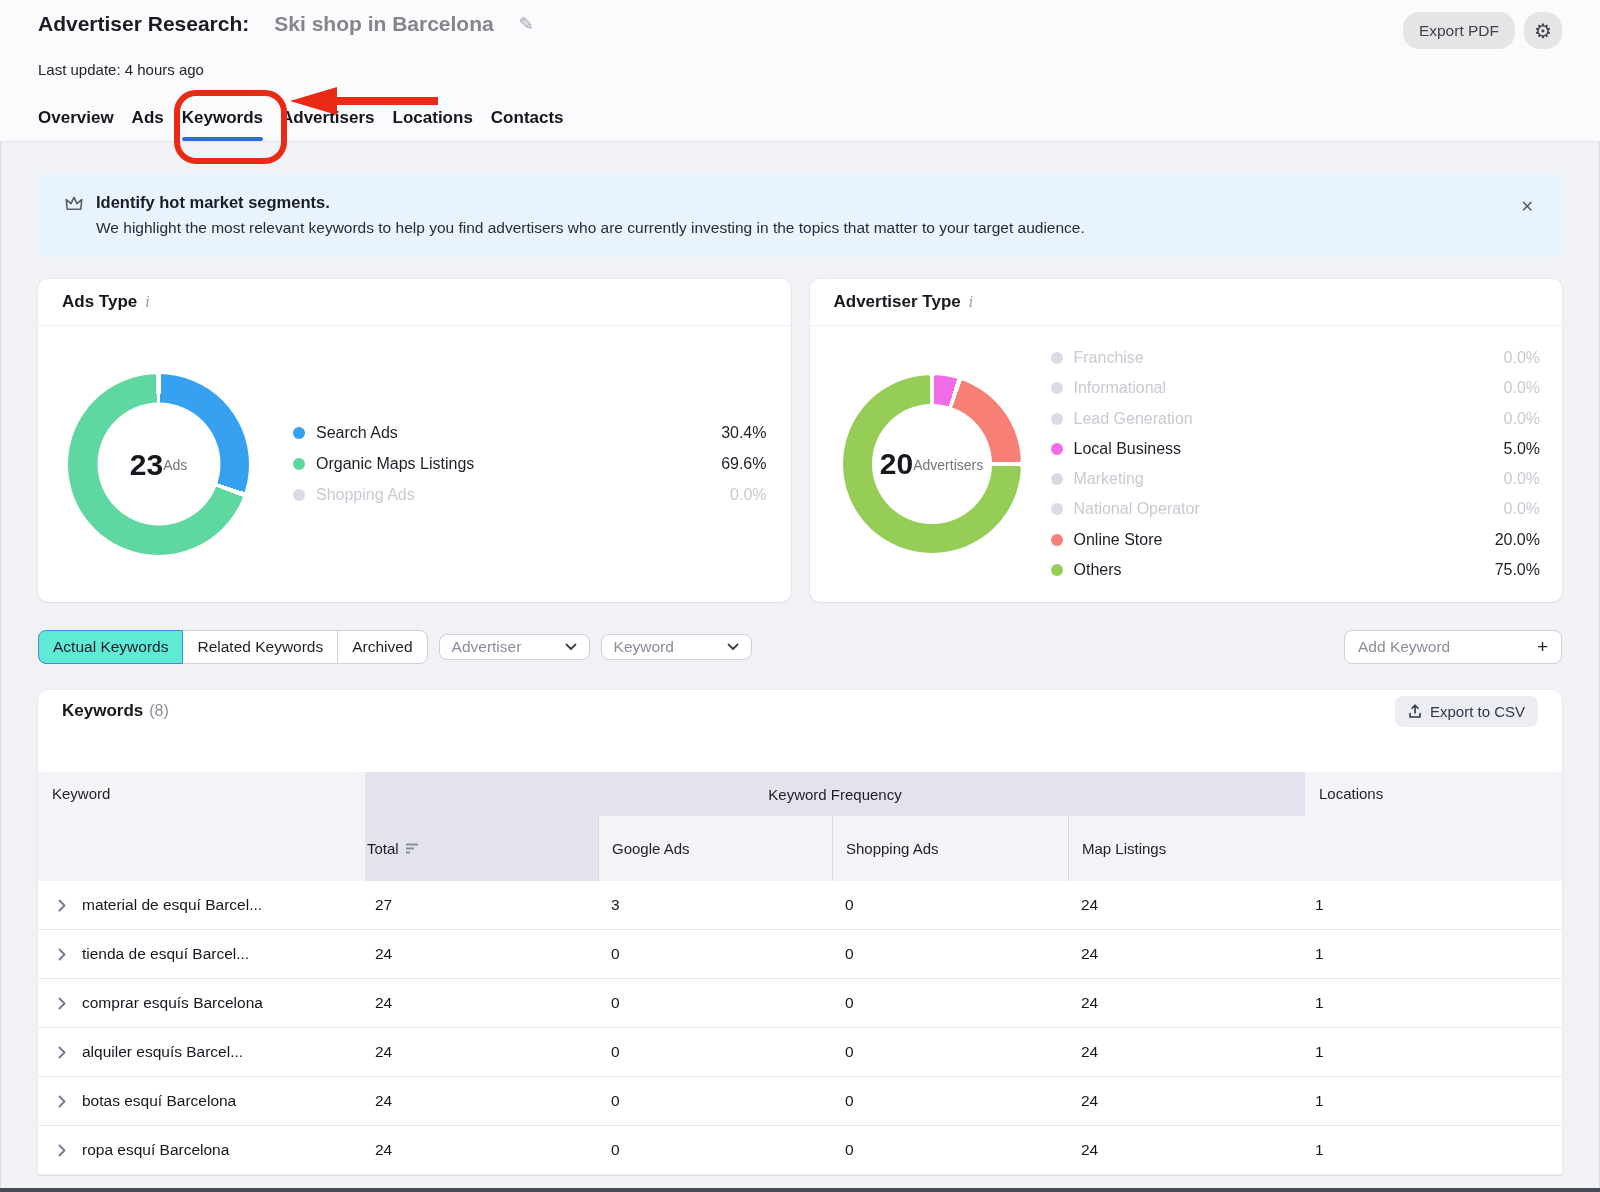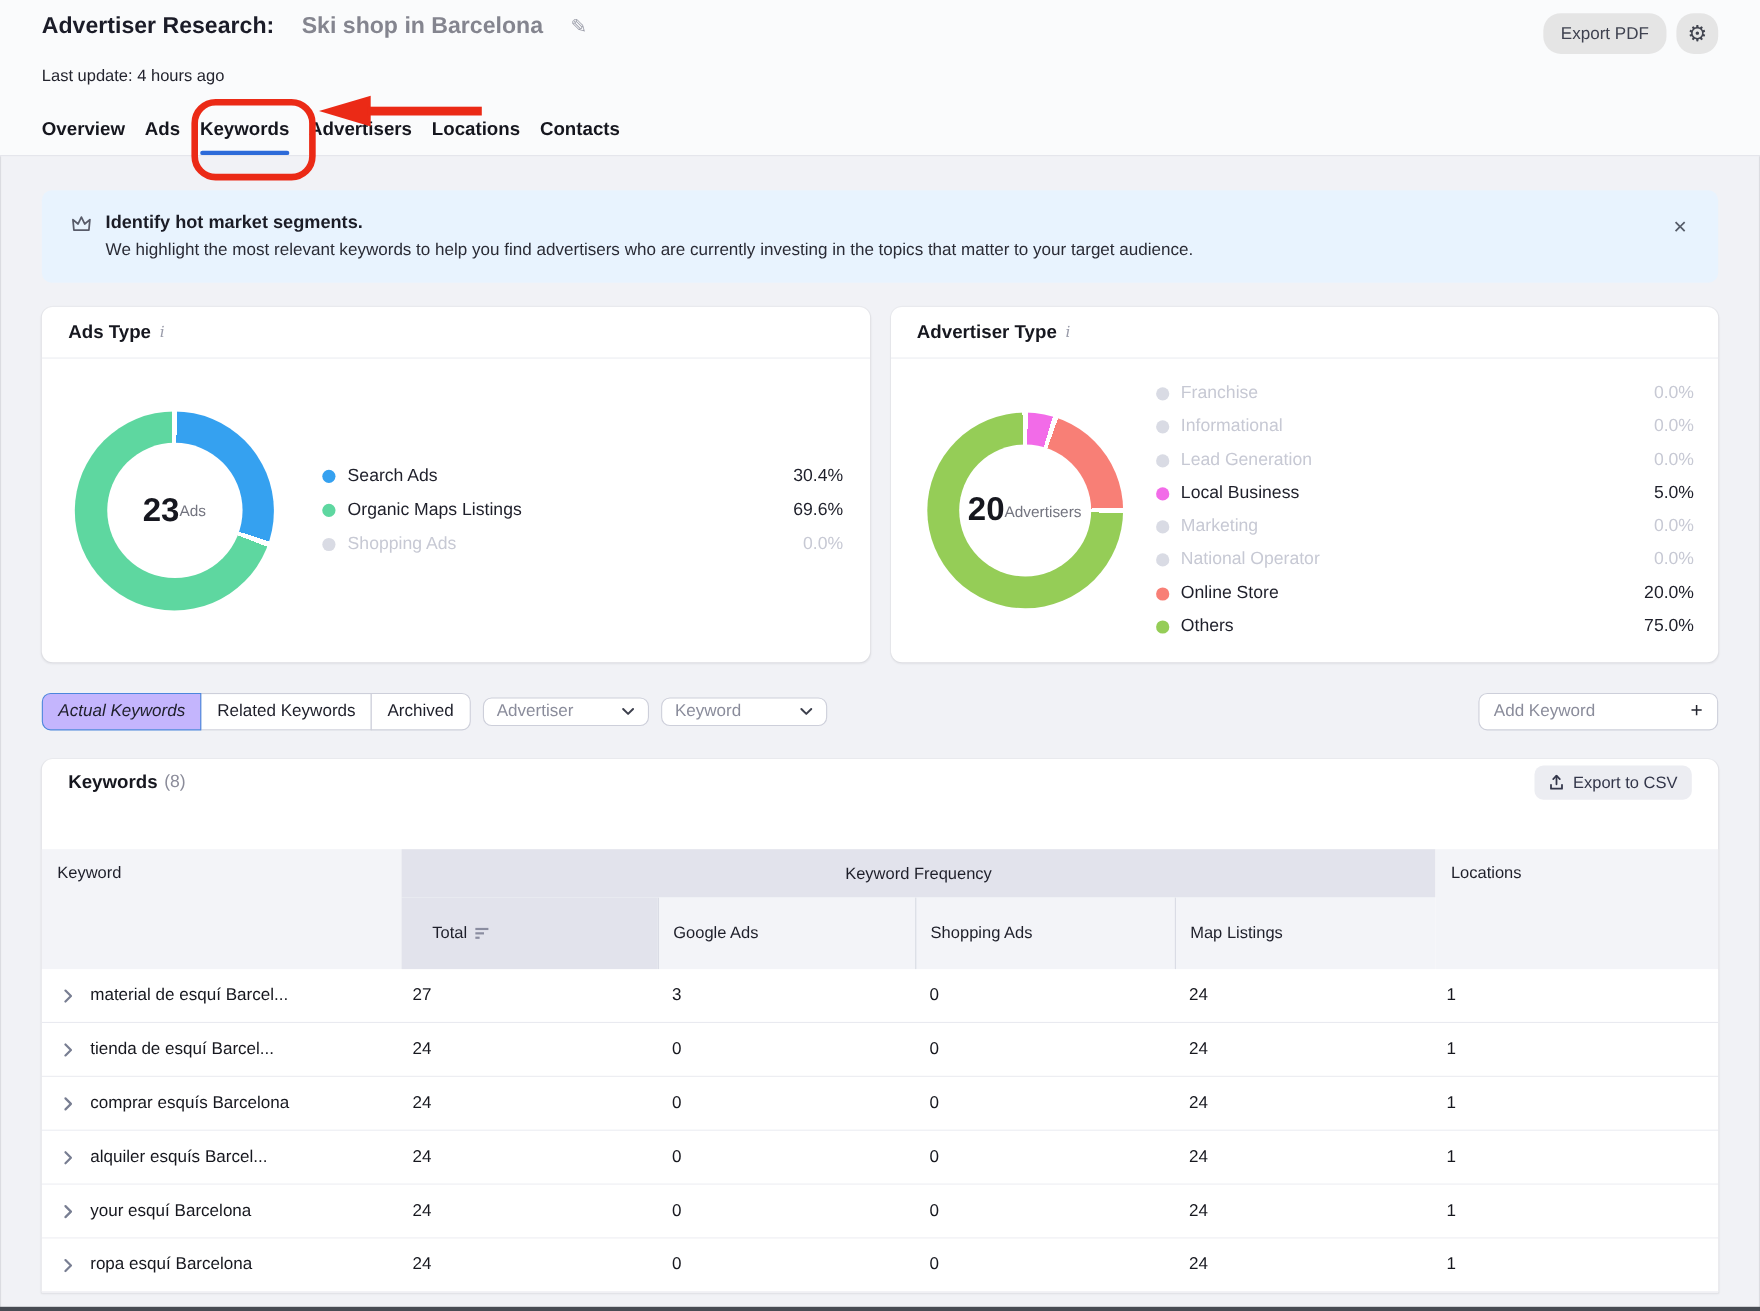--- a/index.html
+++ b/index.html
@@ -60,21 +60,21 @@
   .lname { font-size:16px; color:#1E1F2A; }
   .lval { margin-left:auto; font-size:16px; color:#1E1F2A; }
   .lrow.muted .lname, .lrow.muted .lval { color:#C7C9D4; }
   
   .filters { margin:28px 38px 0; display:flex; align-items:center; height:34px; }
   .seg { height:34px; line-height:32px; background:#fff; border:1px solid #CDCFDA; padding:0 14px;
          font-size:15.5px; color:#1E1F2A; cursor:pointer; position:relative; }
   .seg + .seg { margin-left:-1px; }
   .seg:first-child { border-radius:8px 0 0 8px; }
   .seg:nth-child(3) { border-radius:0 8px 8px 0; }
-  .seg.active { background:#c4b5fd; border-color:#4C86DC; z-index:1;font-style:italic; }
+  .seg.active { background:#5eead4; border-color:#4C86DC; z-index:1; }
   .select { margin-left:11px; width:151px; height:26px; background:#fff; border:1px solid #CDCFDA; border-radius:8px;
             display:flex; align-items:center; padding:0 12px; font-size:15.5px; color:#8A8C9B; cursor:pointer; }
   .select svg { margin-left:auto; }
   .add-kw { margin-left:auto; width:218px; height:34px; background:#fff; border:1px solid #CDCFDA; border-radius:8px;
             display:flex; align-items:center; padding:0 13px; font-size:15.5px; color:#8A8C9B; cursor:text; }
   .add-kw .plus { margin-left:auto; color:#23252F; font-size:19px; font-weight:400; cursor:pointer; }
   
   .table-card { margin:26px 38px 0; background:#fff; border-radius:10px 10px 0 0;
                 box-shadow:0 1px 2px rgba(24,28,45,.07), 0 0 0 1px rgba(24,28,45,.03); }
   .table-head { height:42px; display:flex; align-items:center; padding:0 24px; }
@@ -82,21 +82,21 @@
   .tbl-count { font-size:16px; color:#8B8C9A; margin-left:6px; }
   .csv-btn { margin-left:auto; height:31px; background:#ECEDF2; border:none; border-radius:8px; padding:0 13px;
              display:flex; align-items:center; gap:8px; font-family:"Liberation Sans", sans-serif;
              font-size:15px; color:#33364A; cursor:pointer; }
   .thead-spacer { height:40px; }
   .grid { display:grid; grid-template-columns:327px 233px 234px 236px 237px 1fr; }
   .thead { grid-template-rows:44px 65px; font-size:15px; color:#1E1F2A; }
   .h-keyword { grid-row:1/3; grid-column:1; background:#F3F4F8; padding:13px 0 0 14px; }
   .h-group { grid-column:2/6; grid-row:1; background:#E2E3EC; display:flex; align-items:center; justify-content:center; }
   .h-loc { grid-row:1/3; grid-column:6; background:#F3F4F8; padding:13px 0 0 14px; }
-  .h-total { grid-row:2; grid-column:2; background:#E2E3EC; display:flex; align-items:center; gap:7px; padding-left:28px; cursor:pointer; }
+  .h-total { grid-row:2; grid-column:2; background:#E2E3EC; display:flex; align-items:center; gap:7px; padding-left:2px; cursor:pointer; }
   .h-sub { grid-row:2; background:#F3F4F8; border-left:1px solid #D8DAE3; display:flex; align-items:center; padding-left:13px; cursor:pointer; }
   .trow { height:49px; border-bottom:1px solid #E9EAF0; background:#fff; font-size:15.5px; color:#17181F; cursor:pointer; }
   .c-kw { display:flex; align-items:center; padding-left:20px; gap:16px; }
   .chev { color:#787E92; flex:none; display:flex; }
   .c-num { display:flex; align-items:center; padding-left:10px; }
   .c-num.pad { padding-left:13px; }
   .bottom-edge { position:absolute; left:0; right:0; bottom:0; height:4px; background:#474B53; }
 </style>
 </head>
 <body>
@@ -349,21 +349,21 @@
     <div class="c-num pad">24</div>
     <div class="c-num">1</div>
   </div>
   <div class="grid trow">
     <div class="c-kw">
         <span class="chev">
           <svg width="8" height="13" viewBox="0 0 8 13" fill="none" stroke="#787E92" stroke-width="2" stroke-linecap="round" stroke-linejoin="round">
             <polyline points="1.5,1.5 6.5,6.5 1.5,11.5"></polyline>
           </svg>
         </span>
-        <span>your esquí Barcelona</span>
+        <span>botas esquí Barcelona</span>
       </div>
     <div class="c-num">24</div>
     <div class="c-num pad">0</div>
     <div class="c-num pad">0</div>
     <div class="c-num pad">24</div>
     <div class="c-num">1</div>
   </div>
   <div class="grid trow">
     <div class="c-kw">
         <span class="chev">

